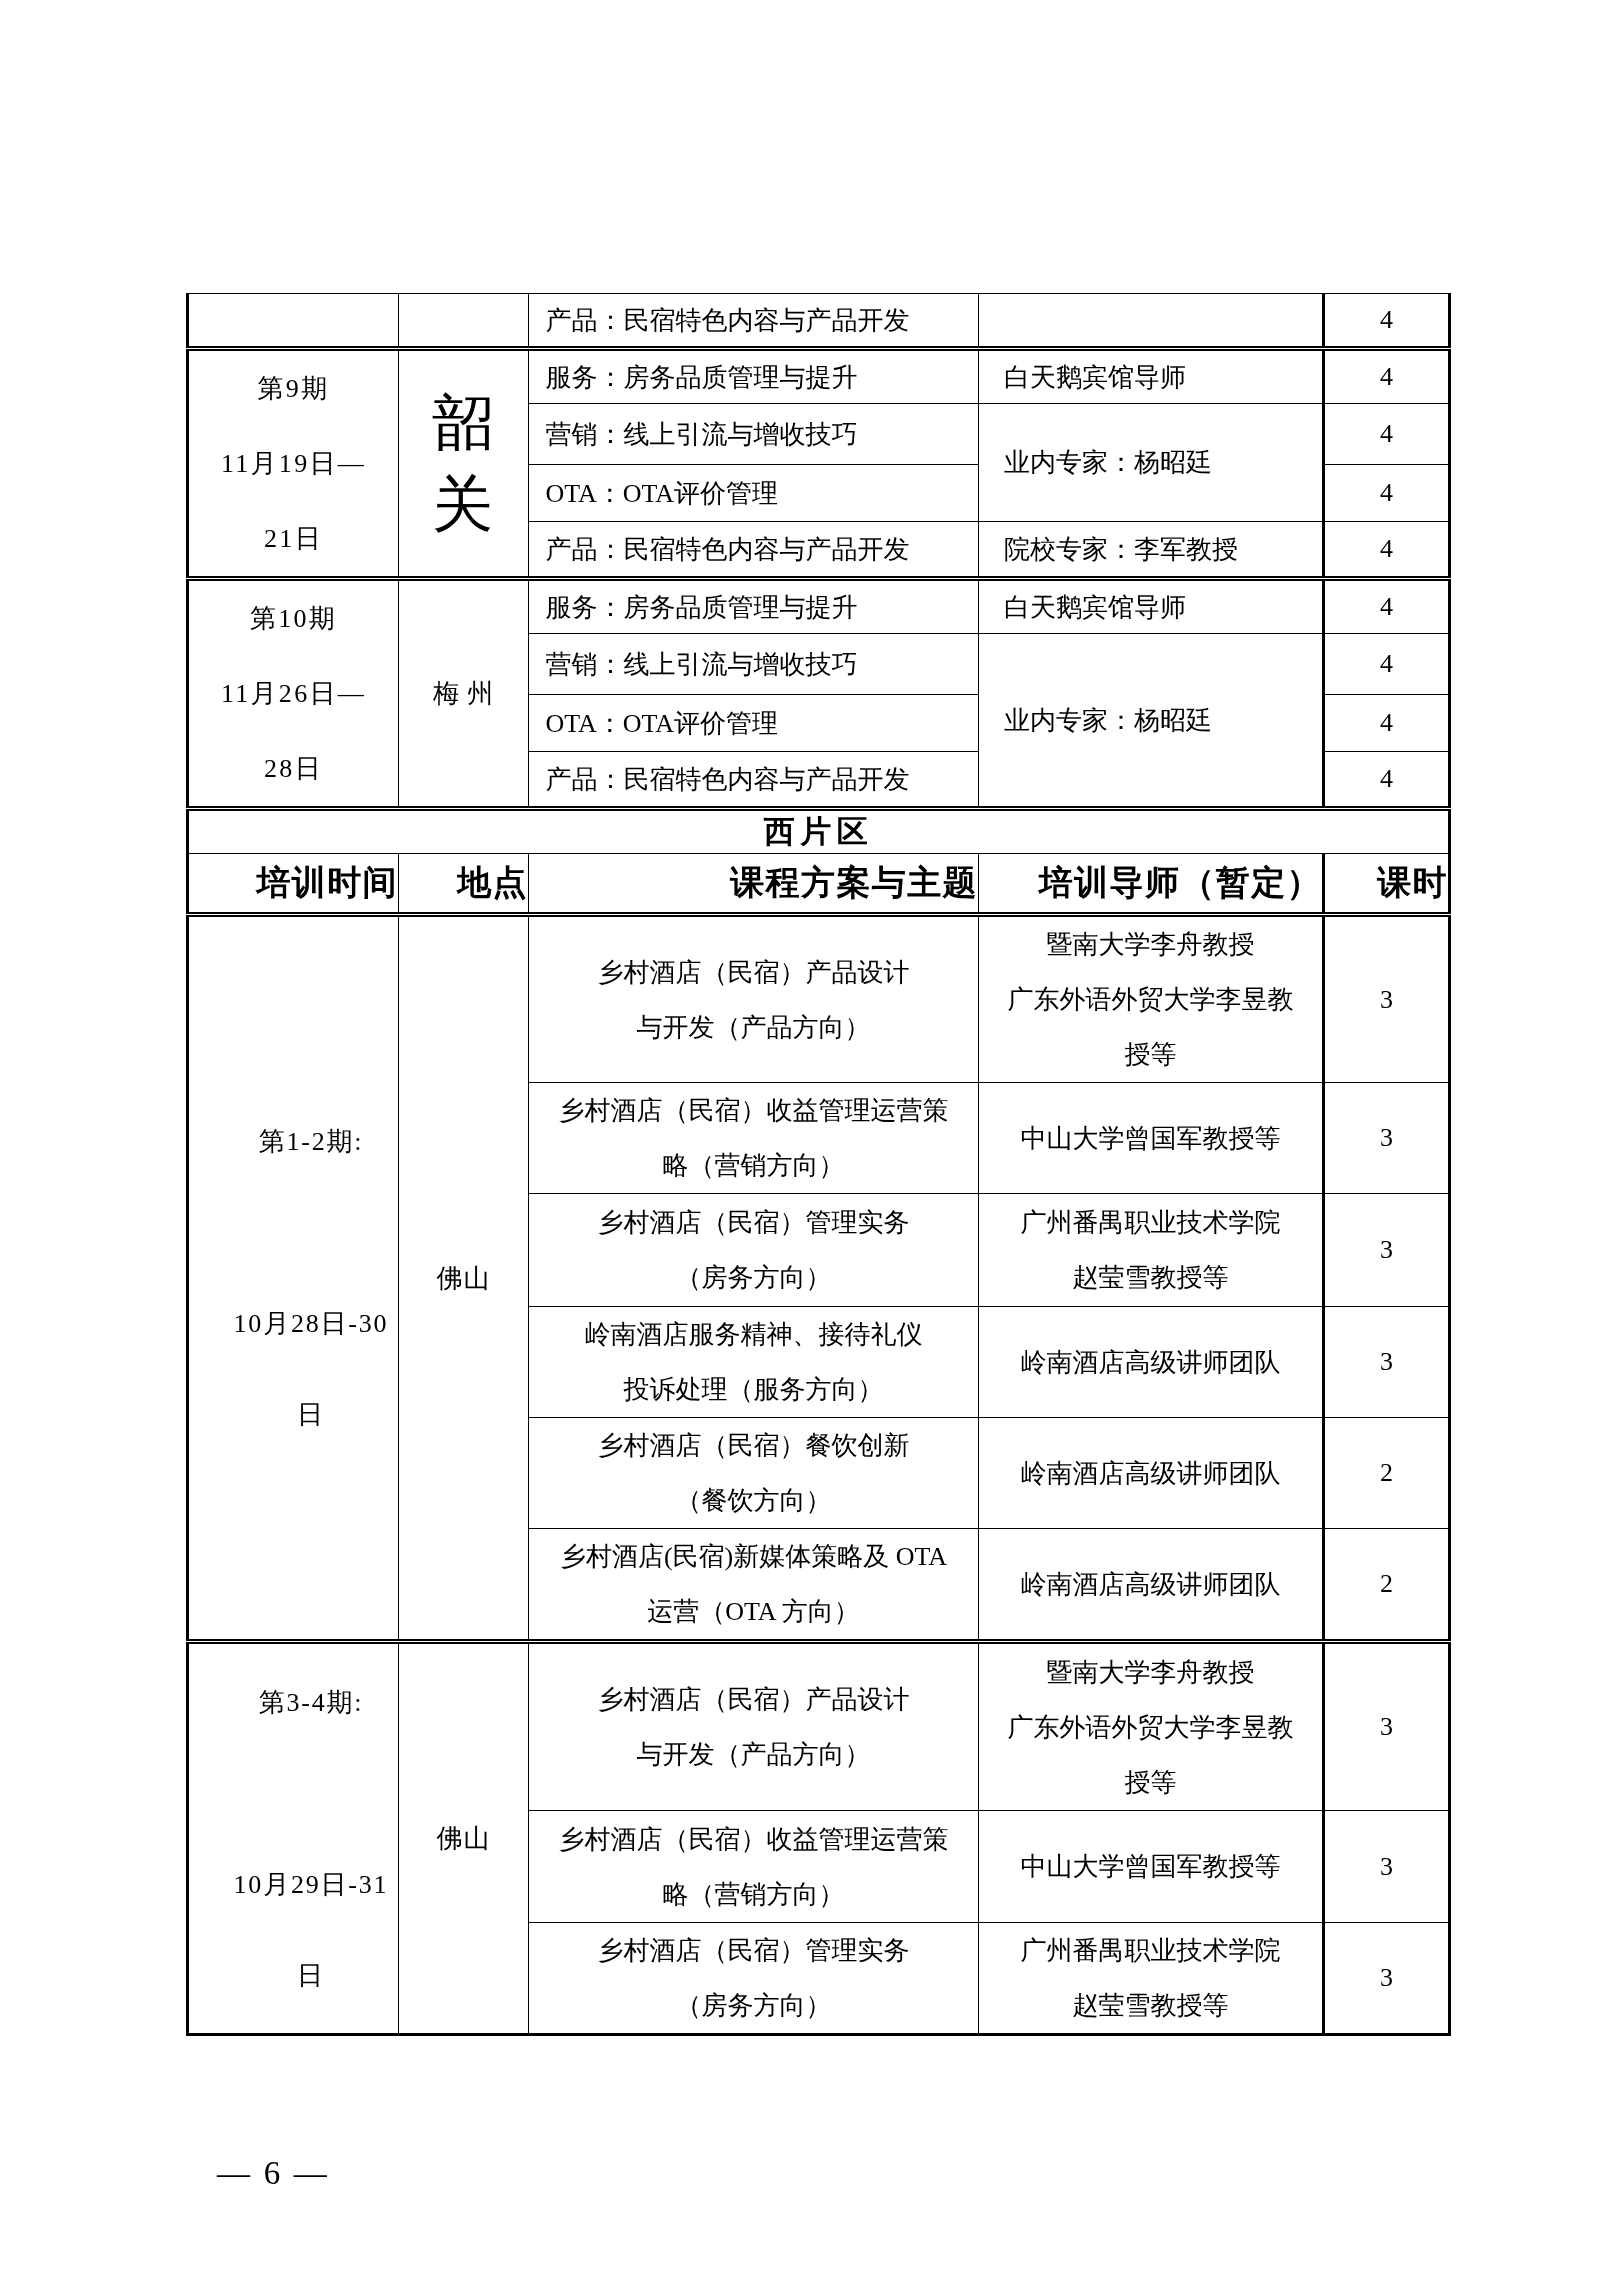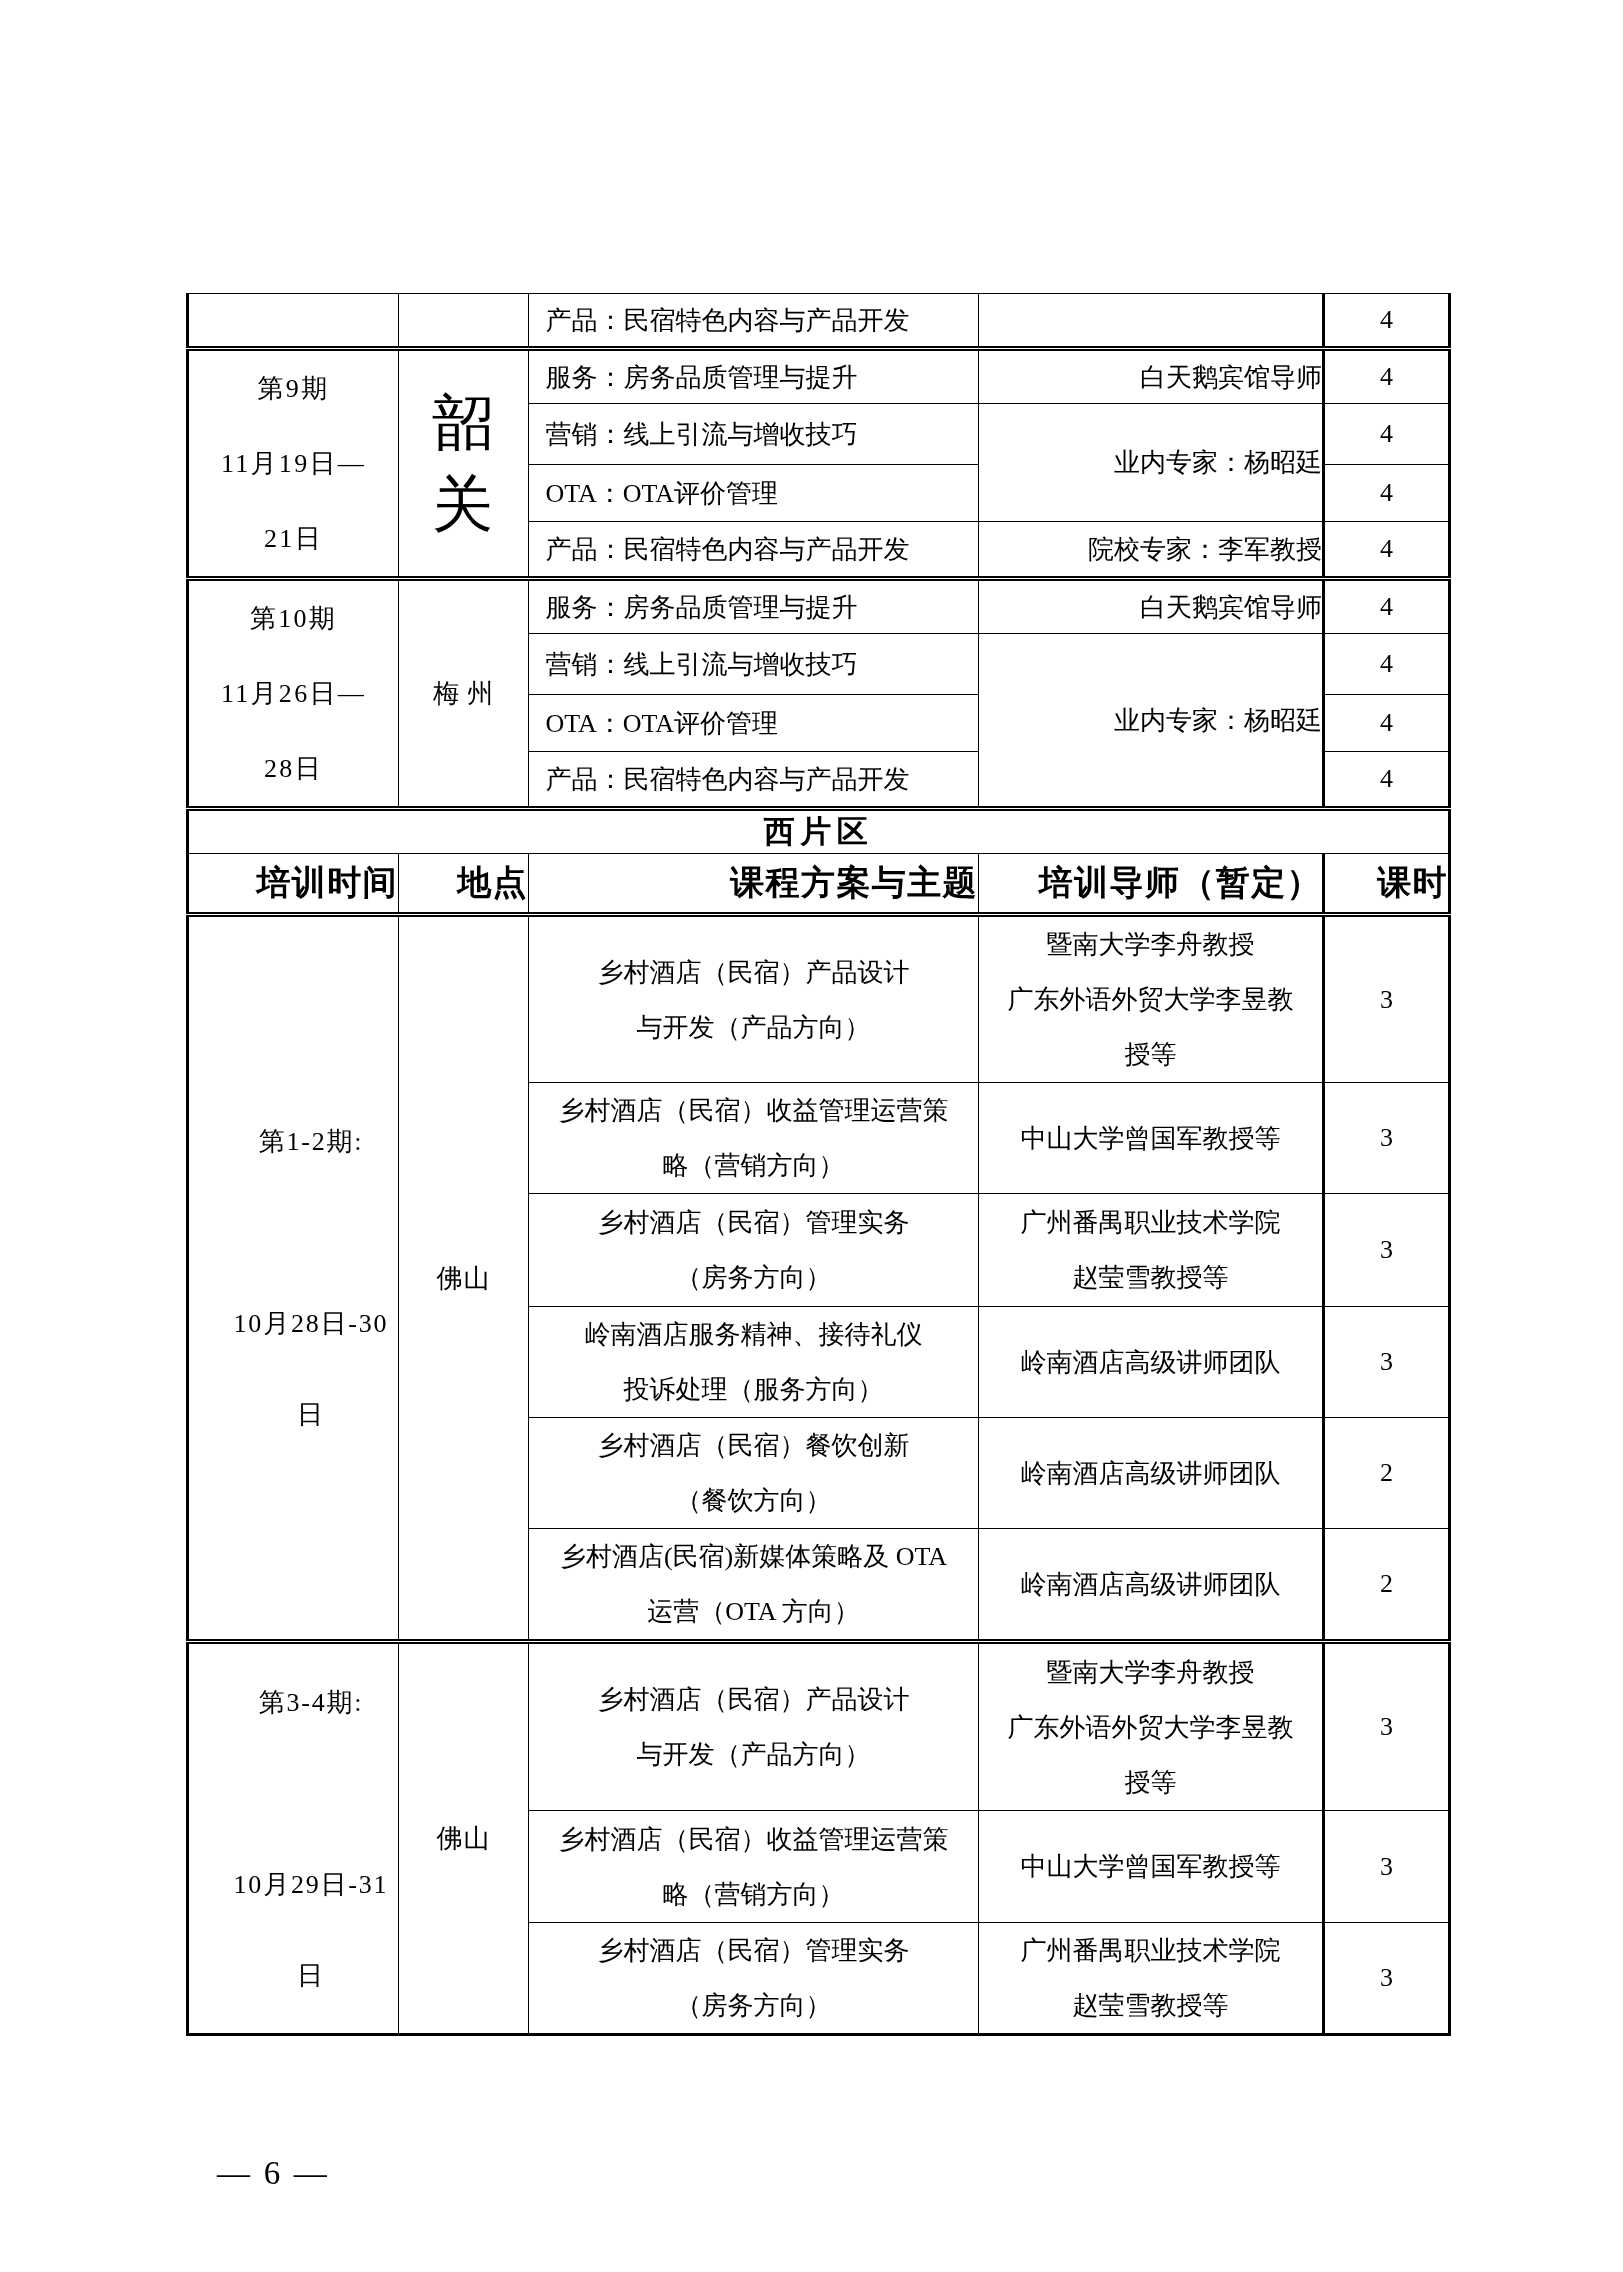--- a/index.html
+++ b/index.html
@@ -26,21 +26,21 @@
     overflow:hidden;
   }
   tr.sep td,tr.sep th{border-top:5.5px double #000;}
   .c5{border-left:3.2px solid #000;}
   
   .h122{height:55px}.h126{height:57px}.h96{height:44px}.h135{height:61px}
   .h370{height:168px}.h245{height:111px}.h248{height:113px}.h244{height:111px}
   .h227{height:103px}.h372{height:169px}.h246{height:112px}.h242{height:110px}
   
   .course-e{text-align:left;padding-left:16.4px;font-size:26px;}
-  .teacher-e{text-align:right;padding-left:25px;font-size:26px;}
+  .teacher-e{text-align:left;padding-left:25px;font-size:26px;}
   .course-w,.teacher-w{text-align:center;font-size:26px;line-height:55px;white-space:pre-line;}
   .hours{text-align:center;font-size:26px;}
   .time-e{text-align:center;font-size:26px;line-height:75px;white-space:pre-line;letter-spacing:2.3px;}
   .time-w{text-align:center;padding-left:35px;font-size:26px;line-height:91px;white-space:pre-line;letter-spacing:1.8px;vertical-align:middle;}
   .loc{text-align:center;font-size:26px;letter-spacing:0.9px;}
   .loc-big{text-align:center;font-size:61px;letter-spacing:1.8px;}
   th{font-weight:bold;font-size:34px;letter-spacing:1.4px;text-align:right;}
   .section-title{font-weight:bold;font-size:31px;letter-spacing:5.5px;text-align:center;}
   .page-number{
     position:absolute;left:217px;top:2155px;

